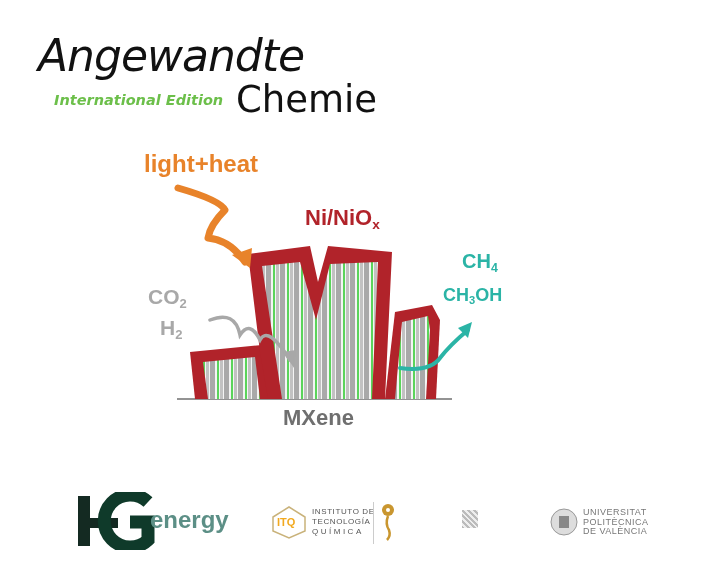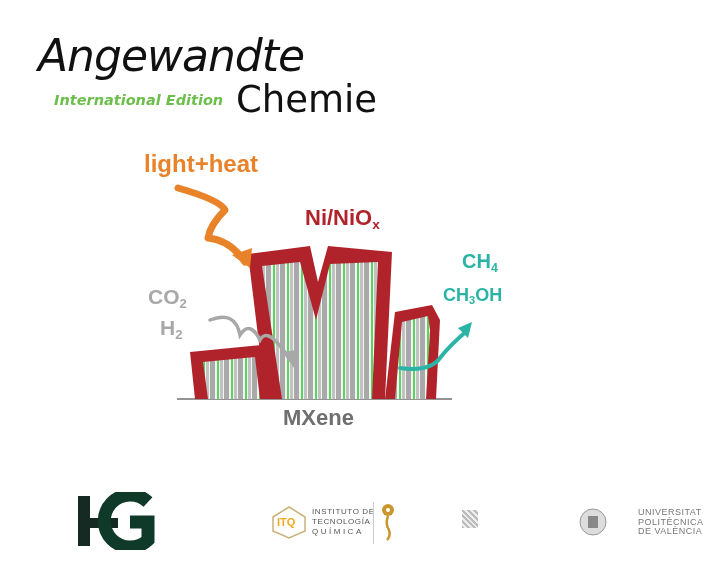--- a/index.html
+++ b/index.html
@@ -77,20 +77,21 @@
 <div class="abs lbl lbl-ch4"><span>CH</span><sub>4</sub></div>
 <div class="abs lbl lbl-ch3oh"><span>CH</span><sub>3</sub><span>OH</span></div>
 <div class="abs lbl lbl-mxene">MXene</div>
 
 <div class="abs hg">
   <svg width="165" height="58">
     <rect x="0" y="4" width="12" height="50" fill="#142a22"></rect>
     <rect x="0" y="26" width="40" height="10" fill="#142a22"></rect>
     <path d="M70 10 A26 26 0 1 0 70 48 L70 30 L52 30" fill="none" stroke="#0f3a2a" stroke-width="13"></path>
   </svg>
+  <span class="abs" style="left:72px;top:14px;font-size:24px;font-weight:bold;color:#5c8f86;">energy</span>
 </div>
 
 <div class="abs footer-logo" style="left:270px;top:505px;">
   <div style="width:38px;height:34px;position:relative;">
     <svg width="38" height="34">
         <polygon points="19,2 35,12 35,26 19,33 3,26 3,12" fill="none" stroke="#c9b27a" stroke-width="1.5"></polygon>
       </svg>
     <span class="abs" style="left:7px;top:11px;font-size:11px;font-weight:bold;color:#f2a91e;">ITQ</span>
   </div>
   <div class="itq-text" style="margin-left:4px;">
@@ -109,21 +110,21 @@
         <circle cx="7" cy="8" r="2" fill="#fff"></circle>
         <path d="M7 14 Q4 22 8 28 Q10 34 6 38" stroke="#c9962f" stroke-width="2.5" fill="none"></path>
       </svg>
   </div>
 </div>
 
 <div class="abs footer-logo" style="left:462px;top:510px;">
   <div style="width:16px;height:18px;background:repeating-linear-gradient(45deg,#bbb 0 2px,#eee 2px 4px);"></div>
 </div>
 
-<div class="abs footer-logo" style="left:579px;top:508px;gap:26px;">
+<div class="abs footer-logo" style="left:550px;top:508px;">
   <svg width="28" height="28">
       <circle cx="14" cy="14" r="13" fill="#ddd" stroke="#999" stroke-width="1"></circle>
       <rect x="9" y="8" width="10" height="12" fill="#888"></rect>
     </svg>
   <div class="upv-text" style="margin-left:5px;">
     <div>UNIVERSITAT</div>
     <div>POLITÈCNICA</div>
     <div>DE VALÈNCIA</div>
   </div>
 </div>

